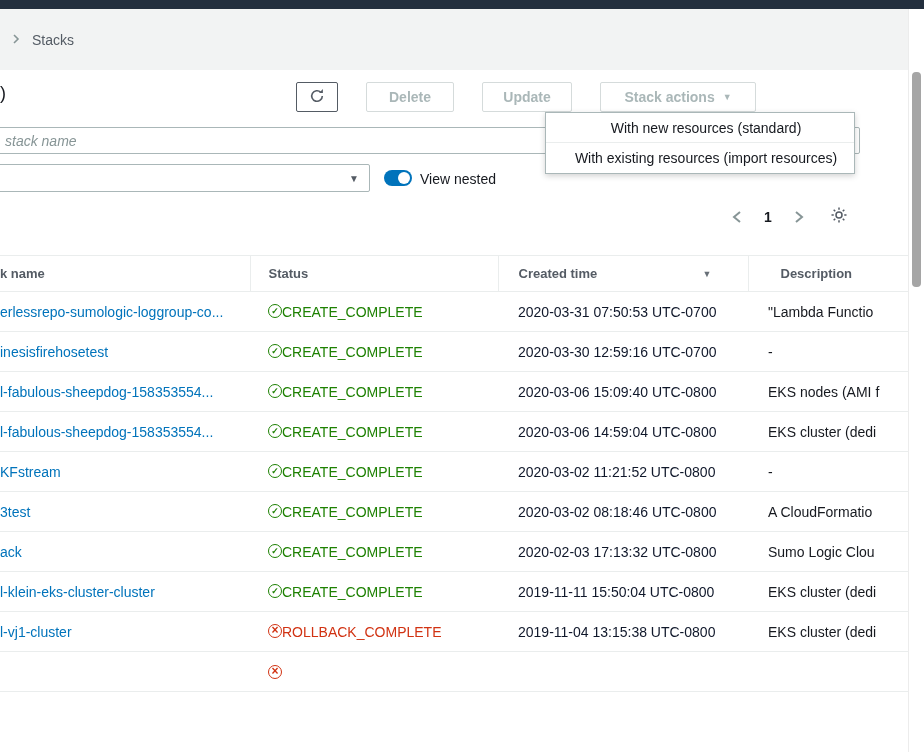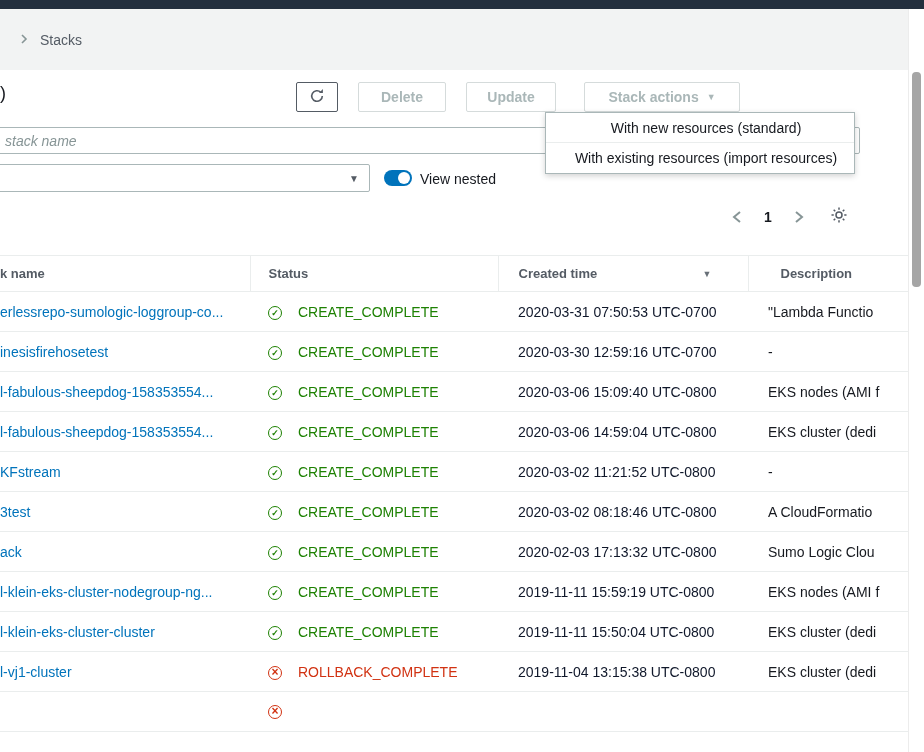--- a/index.html
+++ b/index.html
@@ -9,40 +9,40 @@
     overflow: hidden;
     background: #f2f3f3;
     font-family: "Liberation Sans", sans-serif;
     color: #16191f;
   }
   
   .topbar { position:absolute; top:0; left:0; width:924px; height:9px; background:#232f3e; z-index:50; }
 
   
   .breadcrumb-bar { position:absolute; top:9px; left:0; width:908px; height:61px; background:#f2f3f3; }
-  .breadcrumb { position:absolute; top:23px; left:20px; display:flex; align-items:center; gap:12px; font-size:14px; color:#545b64; }
+  .breadcrumb { position:absolute; top:23px; left:12px; display:flex; align-items:center; gap:12px; font-size:14px; color:#545b64; }
   .breadcrumb a { color:#545b64; text-decoration:none; cursor:pointer; }
 
   
   .card { position:absolute; top:70px; left:0; width:908px; height:682px; background:#ffffff; overflow:hidden; }
 
   .page-title-fragment { position:absolute; top:13px; left:0; font-size:18px; font-weight:500; color:#16191f; }
 
   
-  .toolbar { position:absolute; top:12px; left:296px; display:flex; gap:20px; align-items:flex-end; }
+  .toolbar { position:absolute; top:12px; left:296px; display:flex; gap:28px; align-items:flex-end; }
   .btn {
     height:30px; background:#fff; border:1px solid #d5dbdb; border-radius:2px;
     color:#aab7b8; font-weight:700; font-size:14px; font-family:inherit;
     display:flex; align-items:center; justify-content:center; gap:8px; cursor:pointer; white-space:nowrap;
   }
   .btn.enabled { border-color:#545b64; color:#545b64; }
   .btn-refresh { width:42px; }
   .btn-delete { width:88px; }
   .btn-update { width:90px; }
-  .btn-stack-actions { width:156px;margin-left:8px; }
+  .btn-stack-actions { width:156px; }
   .btn-create { width:143px; }
   .caret { font-size:9px; line-height:1; }
 
   
   .create-menu {
     position:absolute; top:42px; left:545px; width:310px; background:#fff;
     border:1px solid #aab7b8; box-shadow:0 2px 6px rgba(0,0,0,.18); z-index:20;
   }
   .menu-item { height:30px; line-height:30px; padding-left:12px; font-size:14px; color:#16191f; cursor:pointer; white-space:nowrap;text-align:center; }
   .menu-item:first-child { border-bottom:1px solid #eaeded; }
@@ -93,21 +93,21 @@
 
   .stacks-table td {
     height:40px; font-size:14px; border-bottom:1px solid #eaeded; vertical-align:middle;
     white-space:nowrap; overflow:hidden;
   }
   .td-name { padding-left:0; }
   .td-status { padding-left:18px; }
   .td-created { padding-left:20px; color:#0f172a; }
   .td-desc { padding-left:20px; }
   .stack-link { color:#0073bb; text-decoration:none; cursor:pointer; }
-  .status { display:flex; align-items:flex-end; gap:16px; color:#1d8102; }
+  .status { display:flex; align-items:flex-start; gap:0; color:#1d8102; }
   .status[data-status="error"] { color:#d13212; }
   .status-icon { width:14px; height:14px; border:1px solid currentColor; border-radius:50%; display:flex; align-items:center; justify-content:center; flex:0 0 auto; }
   .status[data-status="success"] .status-icon::after { content:"✓"; font-size:9px; font-weight:700; }
   .status[data-status="error"] .status-icon::after { content:"×"; font-size:12px; font-weight:700; margin-top:-1px; }
   .desc-clip { width:108px; overflow:hidden; white-space:nowrap; color:#16191f; }
 
   
   .scroll-col { position:absolute; top:9px; right:0; width:16px; height:743px; background:#fff; border-left:1px solid #ececec; }
   .scroll-thumb { position:absolute; top:63px; left:3px; width:9px; height:215px; background:#a5a5a5; border-radius:4px; cursor:grab; }
 </style>
@@ -278,31 +278,20 @@
         <td class="td-status">
             <span class="status" data-status="success">
               <span class="status-icon"></span>
               <span>CREATE_COMPLETE</span>
             </span>
           </td>
         <td class="td-created">2020-02-03 17:13:32 UTC-0800</td>
         <td class="td-desc"><span class="desc-clip">Sumo Logic Clou</span></td>
       </tr>
       <tr>
-        <td class="td-name"><a class="stack-link">l-klein-eks-cluster-nodegroup-ng...</a></td>
-        <td class="td-status">
-            <span class="status" data-status="success">
-              <span class="status-icon"></span>
-              <span>CREATE_COMPLETE</span>
-            </span>
-          </td>
-        <td class="td-created">2019-11-11 15:59:19 UTC-0800</td>
-        <td class="td-desc"><span class="desc-clip">EKS nodes (AMI f</span></td>
-      </tr>
-      <tr>
         <td class="td-name"><a class="stack-link">l-klein-eks-cluster-cluster</a></td>
         <td class="td-status">
             <span class="status" data-status="success">
               <span class="status-icon"></span>
               <span>CREATE_COMPLETE</span>
             </span>
           </td>
         <td class="td-created">2019-11-11 15:50:04 UTC-0800</td>
         <td class="td-desc"><span class="desc-clip">EKS cluster (dedi</span></td>
       </tr>

